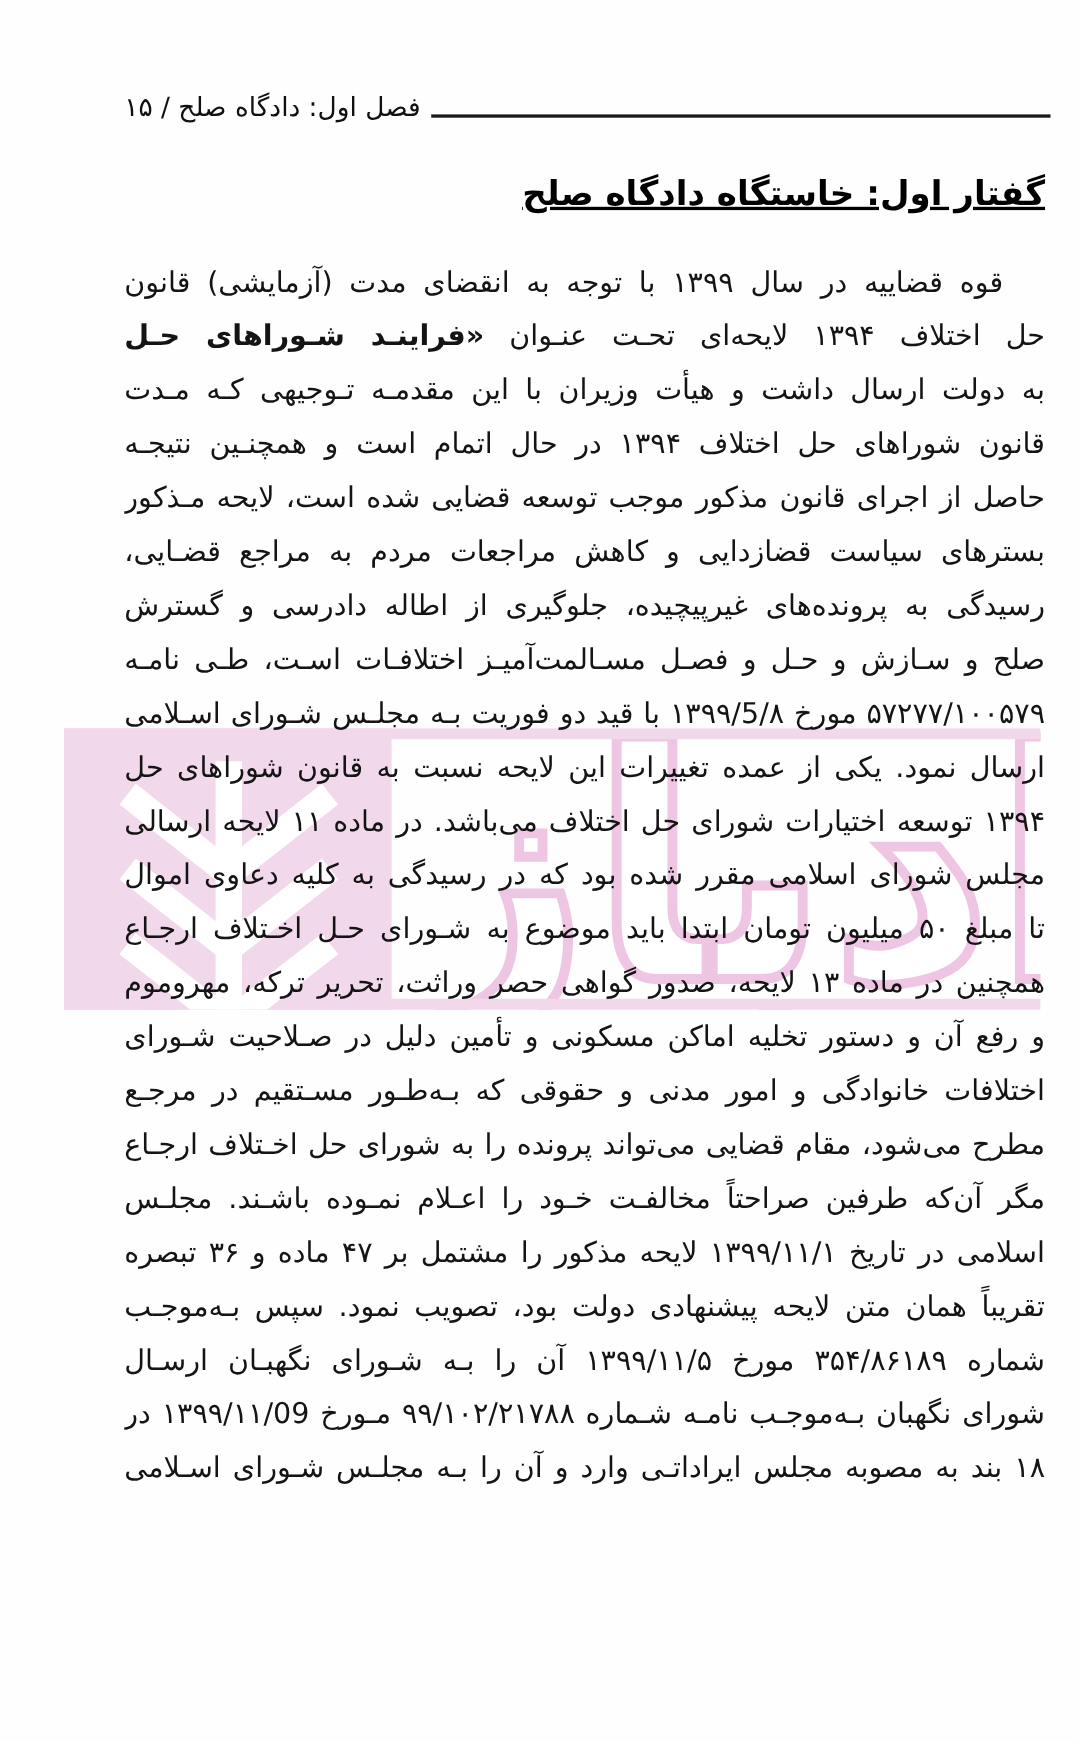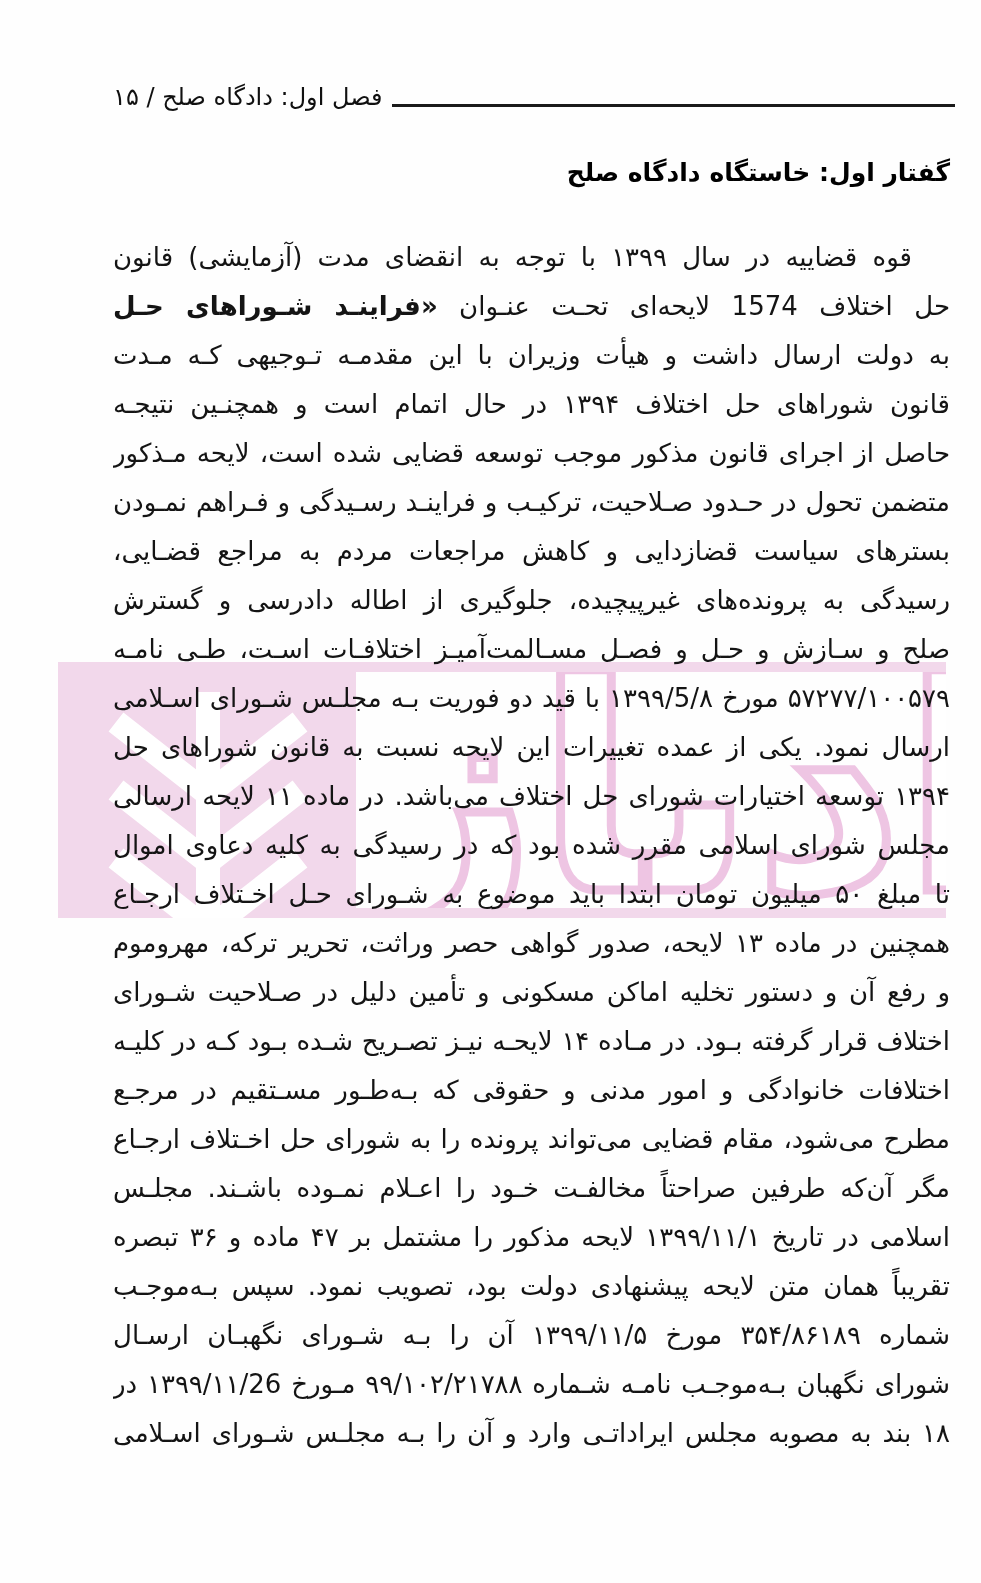--- a/index.html
+++ b/index.html
@@ -18,21 +18,21 @@
     position:absolute;top:80px;left:113px;right:26px;
     display:flex;direction:rtl;align-items:flex-end;gap:10px;
   }
   .header-rule{flex:1;border-bottom:3px solid #1a1a1a;margin-bottom:7px;}
   .header-title{
     font-size:24px;line-height:34px;white-space:nowrap;color:#101010;
   }
   
   .section-heading{
     position:absolute;top:158px;right:31px;left:113px;
-    text-align:right;font-size:25px;font-weight:bold;color:#000;
+    text-align:right;font-size:31px;font-weight:bold;color:#000;text-decoration:underline;
   }
   
   .watermark{
     position:absolute;left:58px;top:662px;width:888px;height:256px;
     overflow:hidden;z-index:1;pointer-events:none;
   }
   .wm-word{position:absolute;left:250px;right:0;top:0;height:256px;overflow:visible;}
   .wm-strip{position:absolute;left:0;right:0;height:10px;}
   .wm-strip.top{top:0;}
   .wm-strip.bottom{bottom:0;}
@@ -77,39 +77,37 @@
           <path d="M58,60 L150,132 L242,60"></path>
           <path d="M58,128 L150,200 L242,128"></path>
           <path d="M58,196 L150,268 L242,196"></path>
         </g>
       </svg>
     </div>
   </div>
 
   <div class="body-block" id="body-lines">
       <div class="line indent"><span>قوه قضاییه در سال ۱۳۹۹ با توجه به انقضای مدت (آزمایشی) قانون شـوراهای</span></div>
-      <div class="line"><span>حل اختلاف 1574 لایحه‌ای تحـت عنـوان </span><span class="b">«فراینـد شـوراهای حـل اخـتلاف»</span></div>
+      <div class="line"><span>حل اختلاف ۱۳۹۴ لایحه‌ای تحـت عنـوان </span><span class="b">«فراینـد شـوراهای حـل اخـتلاف»</span></div>
       <div class="line"><span>به دولت ارسال داشت و هیأت وزیران با این مقدمـه تـوجیهی کـه مـدت آزمایشـی</span></div>
       <div class="line"><span>قانون شوراهای حل اختلاف ۱۳۹۴ در حال اتمام است و همچنـین نتیجـه ارزیـابی</span></div>
       <div class="line"><span>حاصل از اجرای قانون مذکور موجب توسعه قضایی شده است، لایحه مـذکور را کـه</span></div>
-      <div class="line"><span>متضمن تحول در حـدود صـلاحیت، ترکیـب و فراینـد رسـیدگی و فـراهم نمـودن</span></div>
       <div class="line"><span>بسترهای سیاست قضازدایی و کاهش مراجعات مردم به مراجع قضـایی، تسـریع در</span></div>
       <div class="line"><span>رسیدگی به پرونده‌های غیرپیچیده، جلوگیری از اطاله دادرسی و گسترش فرهنـگ</span></div>
       <div class="line"><span>صلح و سـازش و حـل و فصـل مسـالمت‌آمیـز اختلافـات اسـت، طـی نامـه شـماره</span></div>
       <div class="line"><span>۵۷۲۷۷/۱۰۰۵۷۹ مورخ ۱۳۹۹/5/۸ با قید دو فوریت بـه مجلـس شـورای اسـلامی</span></div>
       <div class="line"><span>ارسال نمود. یکی از عمده تغییرات این لایحه نسبت به قانون شوراهای حل اختلاف</span></div>
       <div class="line"><span>۱۳۹۴ توسعه اختیارات شورای حل اختلاف می‌باشد. در ماده ۱۱ لایحه ارسالی بـه</span></div>
       <div class="line"><span>مجلس شورای اسلامی مقرر شده بود که در رسیدگی به کلیه دعاوی اموال منقـول</span></div>
       <div class="line"><span>تا مبلغ ۵۰ میلیون تومان ابتدا باید موضوع به شـورای حـل اخـتلاف ارجـاع شـود.</span></div>
       <div class="line"><span>همچنین در ماده ۱۳ لایحه، صدور گواهی حصر وراثت، تحریر ترکه، مهروموم ترکـه</span></div>
       <div class="line"><span>و رفع آن و دستور تخلیه اماکن مسکونی و تأمین دلیل در صـلاحیت شـورای حـل</span></div>
-      <div class="line"><span>اختلاف قرار گرفته بـود. در مـاده ۱۴ لایحـه نیـز تصـریح شـده بـود کـه در کلیـه</span></div>
       <div class="line"><span>اختلافات خانوادگی و امور مدنی و حقوقی که بـه‌طـور مسـتقیم در مرجـع قضـایی</span></div>
       <div class="line"><span>مطرح می‌شود، مقام قضایی می‌تواند پرونده را به شورای حل اخـتلاف ارجـاع دهـد</span></div>
       <div class="line"><span>مگر آن‌که طرفین صراحتاً مخالفـت خـود را اعـلام نمـوده باشـند. مجلـس شـورای</span></div>
       <div class="line"><span>اسلامی در تاریخ ۱۳۹۹/۱۱/۱ لایحه مذکور را مشتمل بر ۴۷ ماده و ۳۶ تبصره کـه</span></div>
       <div class="line"><span>تقریباً همان متن لایحه پیشنهادی دولت بود، تصویب نمود. سپس بـه‌موجـب نامـه</span></div>
       <div class="line"><span>شماره ۳۵۴/۸۶۱۸۹ مورخ ۱۳۹۹/۱۱/۵ آن را بـه شـورای نگهبـان ارسـال داشـت.</span></div>
-      <div class="line"><span>شورای نگهبان بـه‌موجـب نامـه شـماره ۹۹/۱۰۲/۲۱۷۸۸ مـورخ ۱۳۹۹/۱۱/26 در</span></div>
+      <div class="line"><span>شورای نگهبان بـه‌موجـب نامـه شـماره ۹۹/۱۰۲/۲۱۷۸۸ مـورخ ۱۳۹۹/۱۱/09 در</span></div>
       <div class="line"><span>۱۸ بند به مصوبه مجلس ایراداتـی وارد و آن را بـه مجلـس شـورای اسـلامی اعـاده</span></div>
     </div>
 
 </div>
 
 </body></html>

